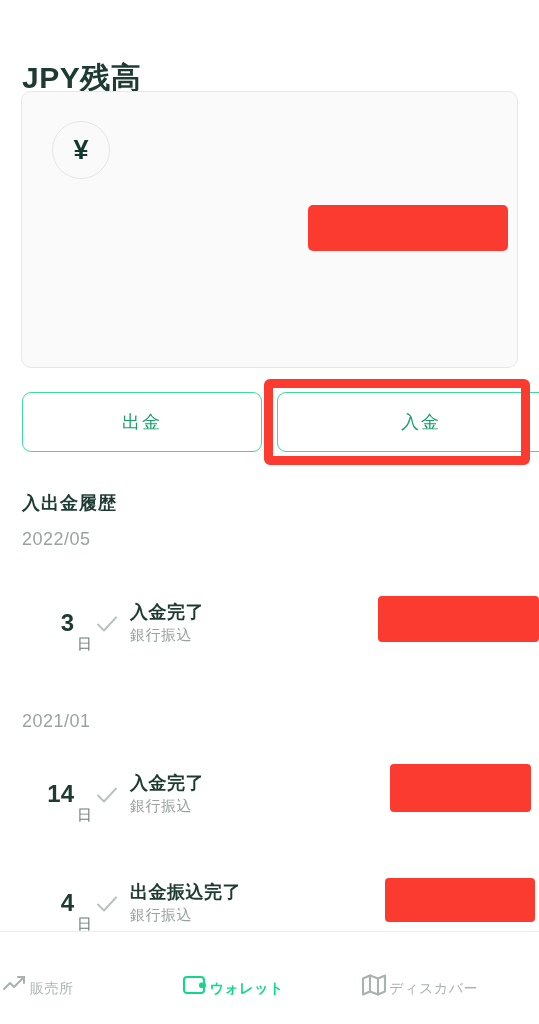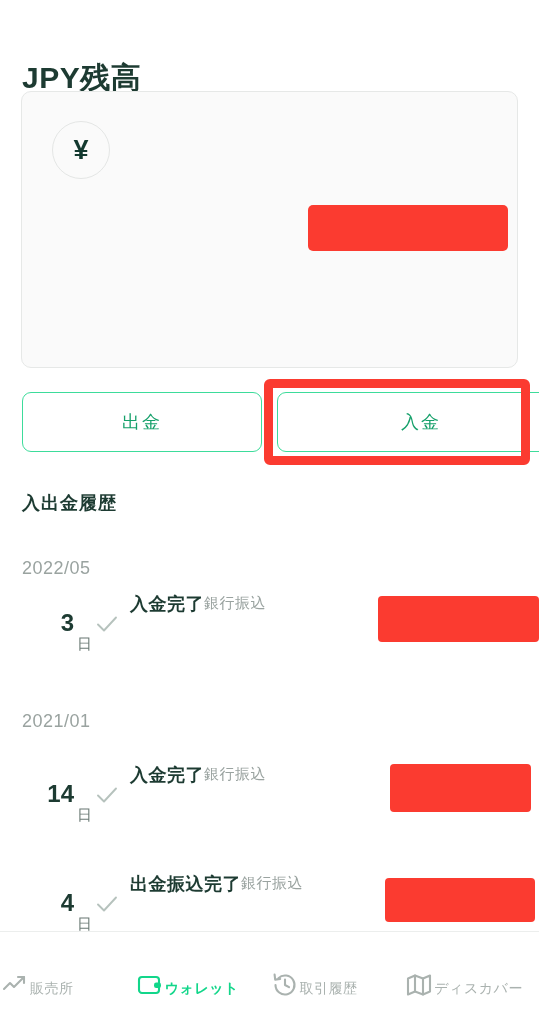--- a/index.html
+++ b/index.html
@@ -124,21 +124,21 @@
     text-align: right;
   }
 
   .month-label {
     position: absolute;
     left: 22px;
     font-size: 18px;
     color: #9aa3a0;
     letter-spacing: 0.5px;
   }
-  .month-label.m1 { top: 558px; text-align: center; }
+  .month-label.m1 { top: 529px; text-align: center; }
   .month-label.m2 { top: 711px; }
 
   .tx-row {
     position: absolute;
     left: 0;
     width: 539px;
     height: 62px;
   }
   .tx-row.r1 { top: 592px; }
   .tx-row.r2 { top: 763px; }
@@ -177,21 +177,21 @@
     width: 24px;
     height: 24px;
   }
 
   .tx-text {
     position: absolute;
     left: 130px;
     top: 0;
     height: 62px;
     display: flex;
-    flex-direction: row;
+    flex-direction: column;
     justify-content: center;
   }
   .tx-title {
     font-size: 18px;
     font-weight: bold;
     color: #1d3b32;
     letter-spacing: 0.5px;
     line-height: 24px;
   }
   .tx-sub {
@@ -337,30 +337,20 @@
     <div class="nav-item active">
       <span class="nav-icon">
         <svg width="28" height="28" viewBox="0 0 28 28" fill="none" stroke="#12d68a" stroke-width="2.1" stroke-linecap="round" stroke-linejoin="round">
           <rect x="3" y="6" width="20" height="16" rx="3"></rect>
           <rect x="18" y="11.5" width="7" height="5.5" rx="2.2" fill="#12d68a" stroke="none"></rect>
         </svg>
       </span>
       <span class="nav-label">ウォレット</span>
     </div>
 
-    <div class="nav-item">
-      <span class="nav-icon">
-        <svg width="28" height="28" viewBox="0 0 28 28" fill="none" stroke="#aab2af" stroke-width="2.1" stroke-linecap="round" stroke-linejoin="round">
-          <path d="M4.5 14a9.5 9.5 0 1 0 2.9 -6.85"></path>
-          <polyline points="3.6,3.6 4.2,8.6 9.2,8.0"></polyline>
-          <polyline points="14,8.5 14,14 18,16.2"></polyline>
-        </svg>
-      </span>
-      <span class="nav-label">取引履歴</span>
-    </div>
 
     <div class="nav-item">
       <span class="nav-icon">
         <svg width="28" height="28" viewBox="0 0 28 28" fill="none" stroke="#aab2af" stroke-width="2.1" stroke-linecap="round" stroke-linejoin="round">
           <path d="M3 7.5 L10 4.5 L18 7.5 L25 4.5 L25 20.5 L18 23.5 L10 20.5 L3 23.5 Z"></path>
           <line x1="10" y1="4.5" x2="10" y2="20.5"></line>
           <line x1="18" y1="7.5" x2="18" y2="23.5"></line>
         </svg>
       </span>
       <span class="nav-label">ディスカバー</span>

